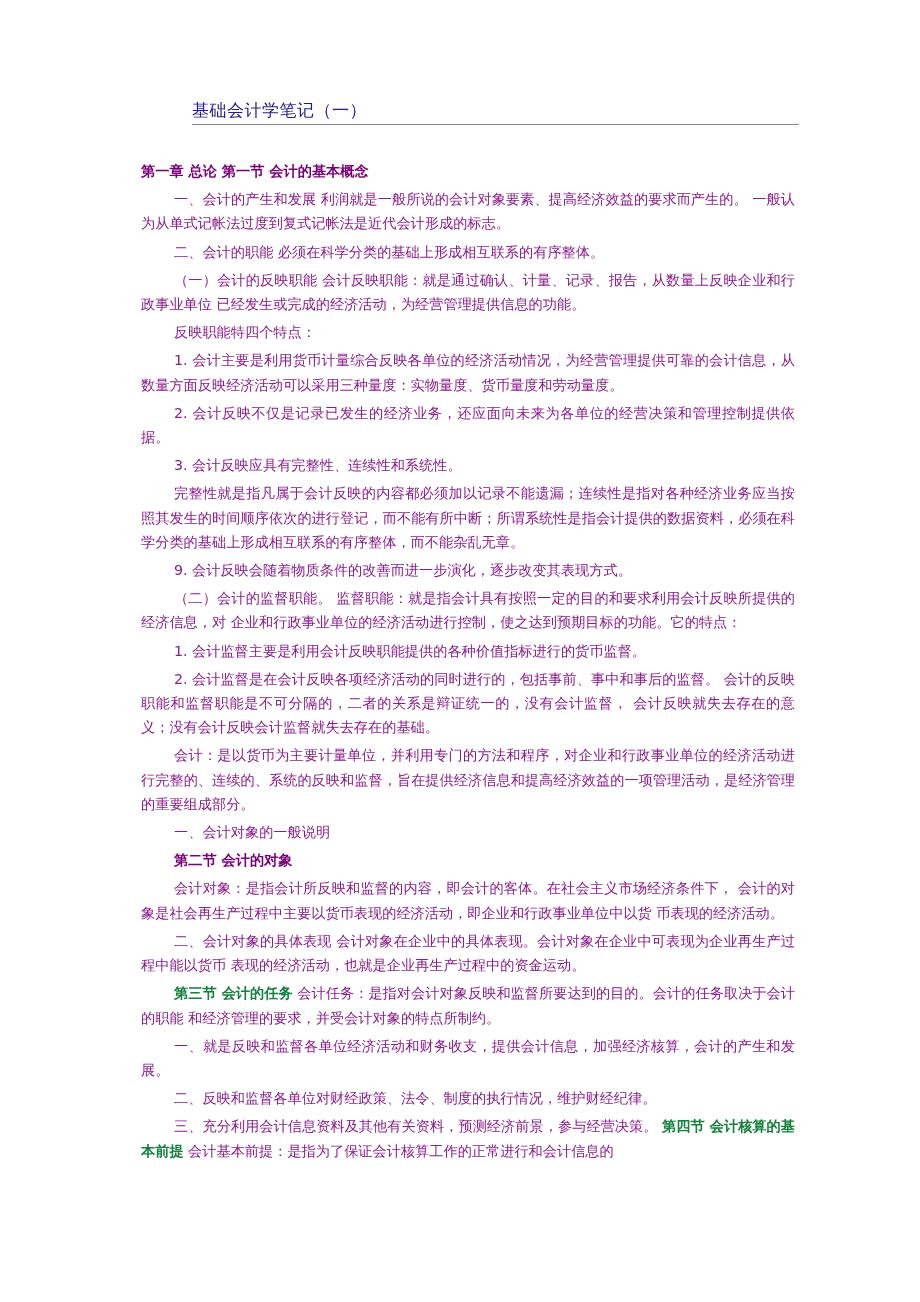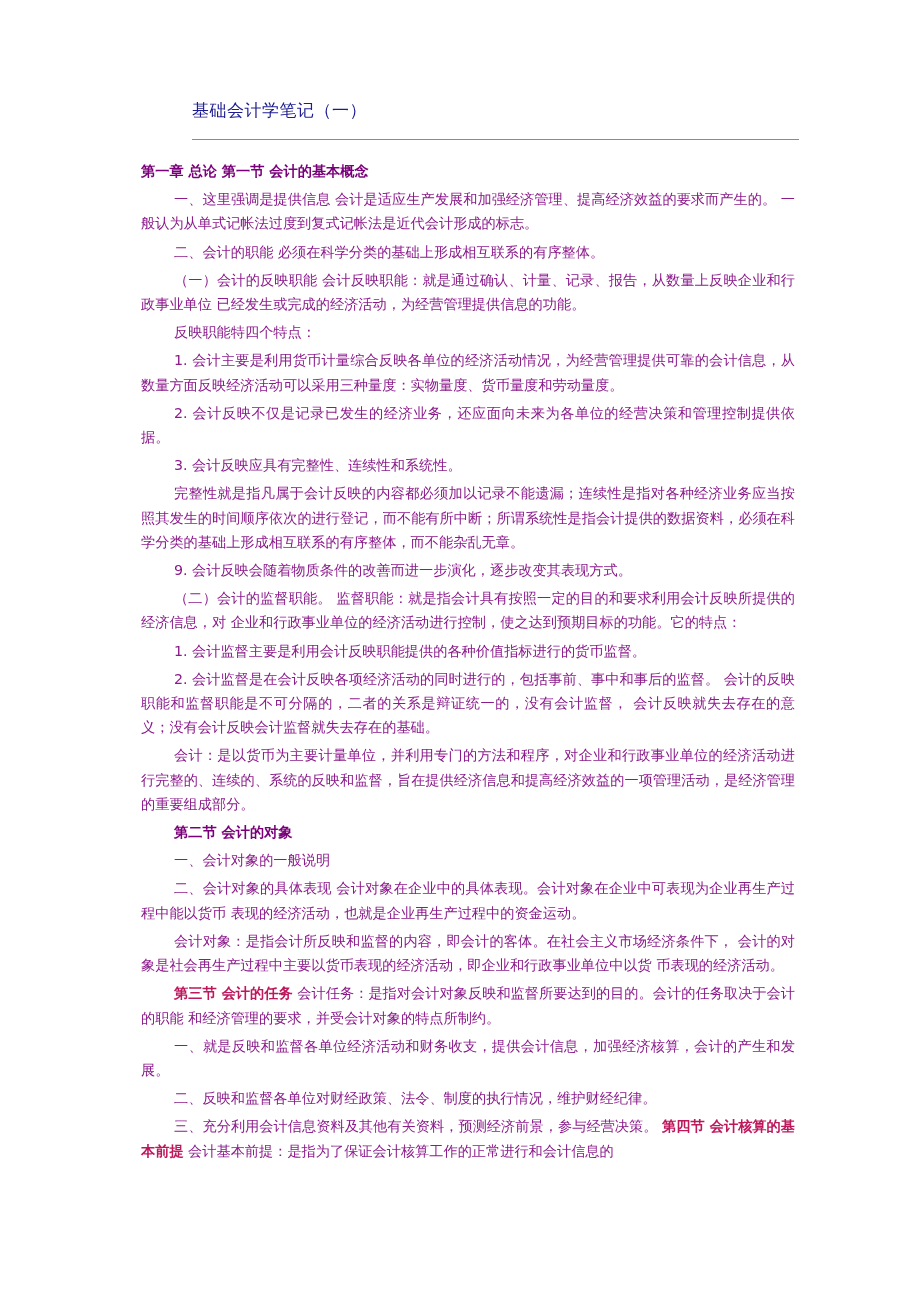--- a/index.html
+++ b/index.html
@@ -1,54 +1,54 @@
 <!DOCTYPE html>
 <html><head>
 <meta charset="utf-8">
 <style>
   html, body { margin: 0; padding: 0; background: #ffffff; }
   body { width: 920px; height: 1302px; position: relative; overflow: hidden;
          font-family: "DejaVu Sans", "Liberation Sans", sans-serif; }
   .page { position: absolute; left: 137px; top: 0; width: 662px; }
   .title-wrap { position: absolute; left: 55px; top: 99px; width: 607px;
-                border-bottom: 1px solid #8a8a8a; padding-bottom: 18px; }
+                border-bottom: 1px solid #8a8a8a; padding-bottom: 3px; }
   .title { font-size: 17px; color: #1c1c8e; letter-spacing: 0.5px; line-height: 22px; }
   .body { position: absolute; left: 0; top: 155px; width: 662px;
           color: #8b1a8b; font-size: 14.2px; line-height: 24.2px;
           text-align: justify; }
   .body p { margin: 4px; }
   .ind { text-indent: 33px; }
   .h { font-weight: bold; color: #7a007a; }
-  b { font-weight: bold; color: #be185d; }
+  b { font-weight: bold; color: #15803d; }
 </style>
 </head>
 <body>
 
 <div class="page">
   <div class="title-wrap">
     <div class="title">基础会计学笔记（一）</div>
   </div>
 
   <div class="body">
     <p class="h">第一章 总论 第一节 会计的基本概念</p>
-    <p class="ind">一、这里强调是提供信息 会计是适应生产发展和加强经济管理、提高经济效益的要求而产生的。 一般认为从单式记帐法过度到复式记帐法是近代会计形成的标志。</p>
+    <p class="ind">一、会计的产生和发展 利润就是一般所说的会计对象要素、提高经济效益的要求而产生的。 一般认为从单式记帐法过度到复式记帐法是近代会计形成的标志。</p>
     <p class="ind">二、会计的职能 必须在科学分类的基础上形成相互联系的有序整体。</p>
     <p class="ind">（一）会计的反映职能 会计反映职能：就是通过确认、计量、记录、报告，从数量上反映企业和行政事业单位 已经发生或完成的经济活动，为经营管理提供信息的功能。</p>
     <p class="ind">反映职能特四个特点：</p>
     <p class="ind">1. 会计主要是利用货币计量综合反映各单位的经济活动情况，为经营管理提供可靠的会计信息，从数量方面反映经济活动可以采用三种量度：实物量度、货币量度和劳动量度。</p>
     <p class="ind">2. 会计反映不仅是记录已发生的经济业务，还应面向未来为各单位的经营决策和管理控制提供依据。</p>
     <p class="ind">3. 会计反映应具有完整性、连续性和系统性。</p>
     <p class="ind">完整性就是指凡属于会计反映的内容都必须加以记录不能遗漏；连续性是指对各种经济业务应当按照其发生的时间顺序依次的进行登记，而不能有所中断；所谓系统性是指会计提供的数据资料，必须在科学分类的基础上形成相互联系的有序整体，而不能杂乱无章。</p>
     <p class="ind">9. 会计反映会随着物质条件的改善而进一步演化，逐步改变其表现方式。</p>
     <p class="ind">（二）会计的监督职能。 监督职能：就是指会计具有按照一定的目的和要求利用会计反映所提供的经济信息，对 企业和行政事业单位的经济活动进行控制，使之达到预期目标的功能。它的特点：</p>
     <p class="ind">1. 会计监督主要是利用会计反映职能提供的各种价值指标进行的货币监督。</p>
     <p class="ind">2. 会计监督是在会计反映各项经济活动的同时进行的，包括事前、事中和事后的监督。 会计的反映职能和监督职能是不可分隔的，二者的关系是辩证统一的，没有会计监督， 会计反映就失去存在的意义；没有会计反映会计监督就失去存在的基础。</p>
     <p class="ind">会计：是以货币为主要计量单位，并利用专门的方法和程序，对企业和行政事业单位的经济活动进行完整的、连续的、系统的反映和监督，旨在提供经济信息和提高经济效益的一项管理活动，是经济管理的重要组成部分。</p>
+    <p class="ind">一、会计对象的一般说明</p>
     <p class="ind h">第二节 会计的对象</p>
-    <p class="ind">一、会计对象的一般说明</p>
+    <p class="ind">会计对象：是指会计所反映和监督的内容，即会计的客体。在社会主义市场经济条件下， 会计的对象是社会再生产过程中主要以货币表现的经济活动，即企业和行政事业单位中以货 币表现的经济活动。</p>
     <p class="ind">二、会计对象的具体表现 会计对象在企业中的具体表现。会计对象在企业中可表现为企业再生产过程中能以货币 表现的经济活动，也就是企业再生产过程中的资金运动。</p>
-    <p class="ind">会计对象：是指会计所反映和监督的内容，即会计的客体。在社会主义市场经济条件下， 会计的对象是社会再生产过程中主要以货币表现的经济活动，即企业和行政事业单位中以货 币表现的经济活动。</p>
     <p class="ind"><b>第三节 会计的任务</b><span> 会计任务：是指对会计对象反映和监督所要达到的目的。会计的任务取决于会计的职能 和经济管理的要求，并受会计对象的特点所制约。</span></p>
     <p class="ind">一、就是反映和监督各单位经济活动和财务收支，提供会计信息，加强经济核算，会计的产生和发展。</p>
     <p class="ind">二、反映和监督各单位对财经政策、法令、制度的执行情况，维护财经纪律。</p>
     <p class="ind"><span>三、充分利用会计信息资料及其他有关资料，预测经济前景，参与经营决策。 </span><b>第四节 会计核算的基本前提</b><span> 会计基本前提：是指为了保证会计核算工作的正常进行和会计信息的</span></p>
   </div>
 </div>
 
 </body></html>

